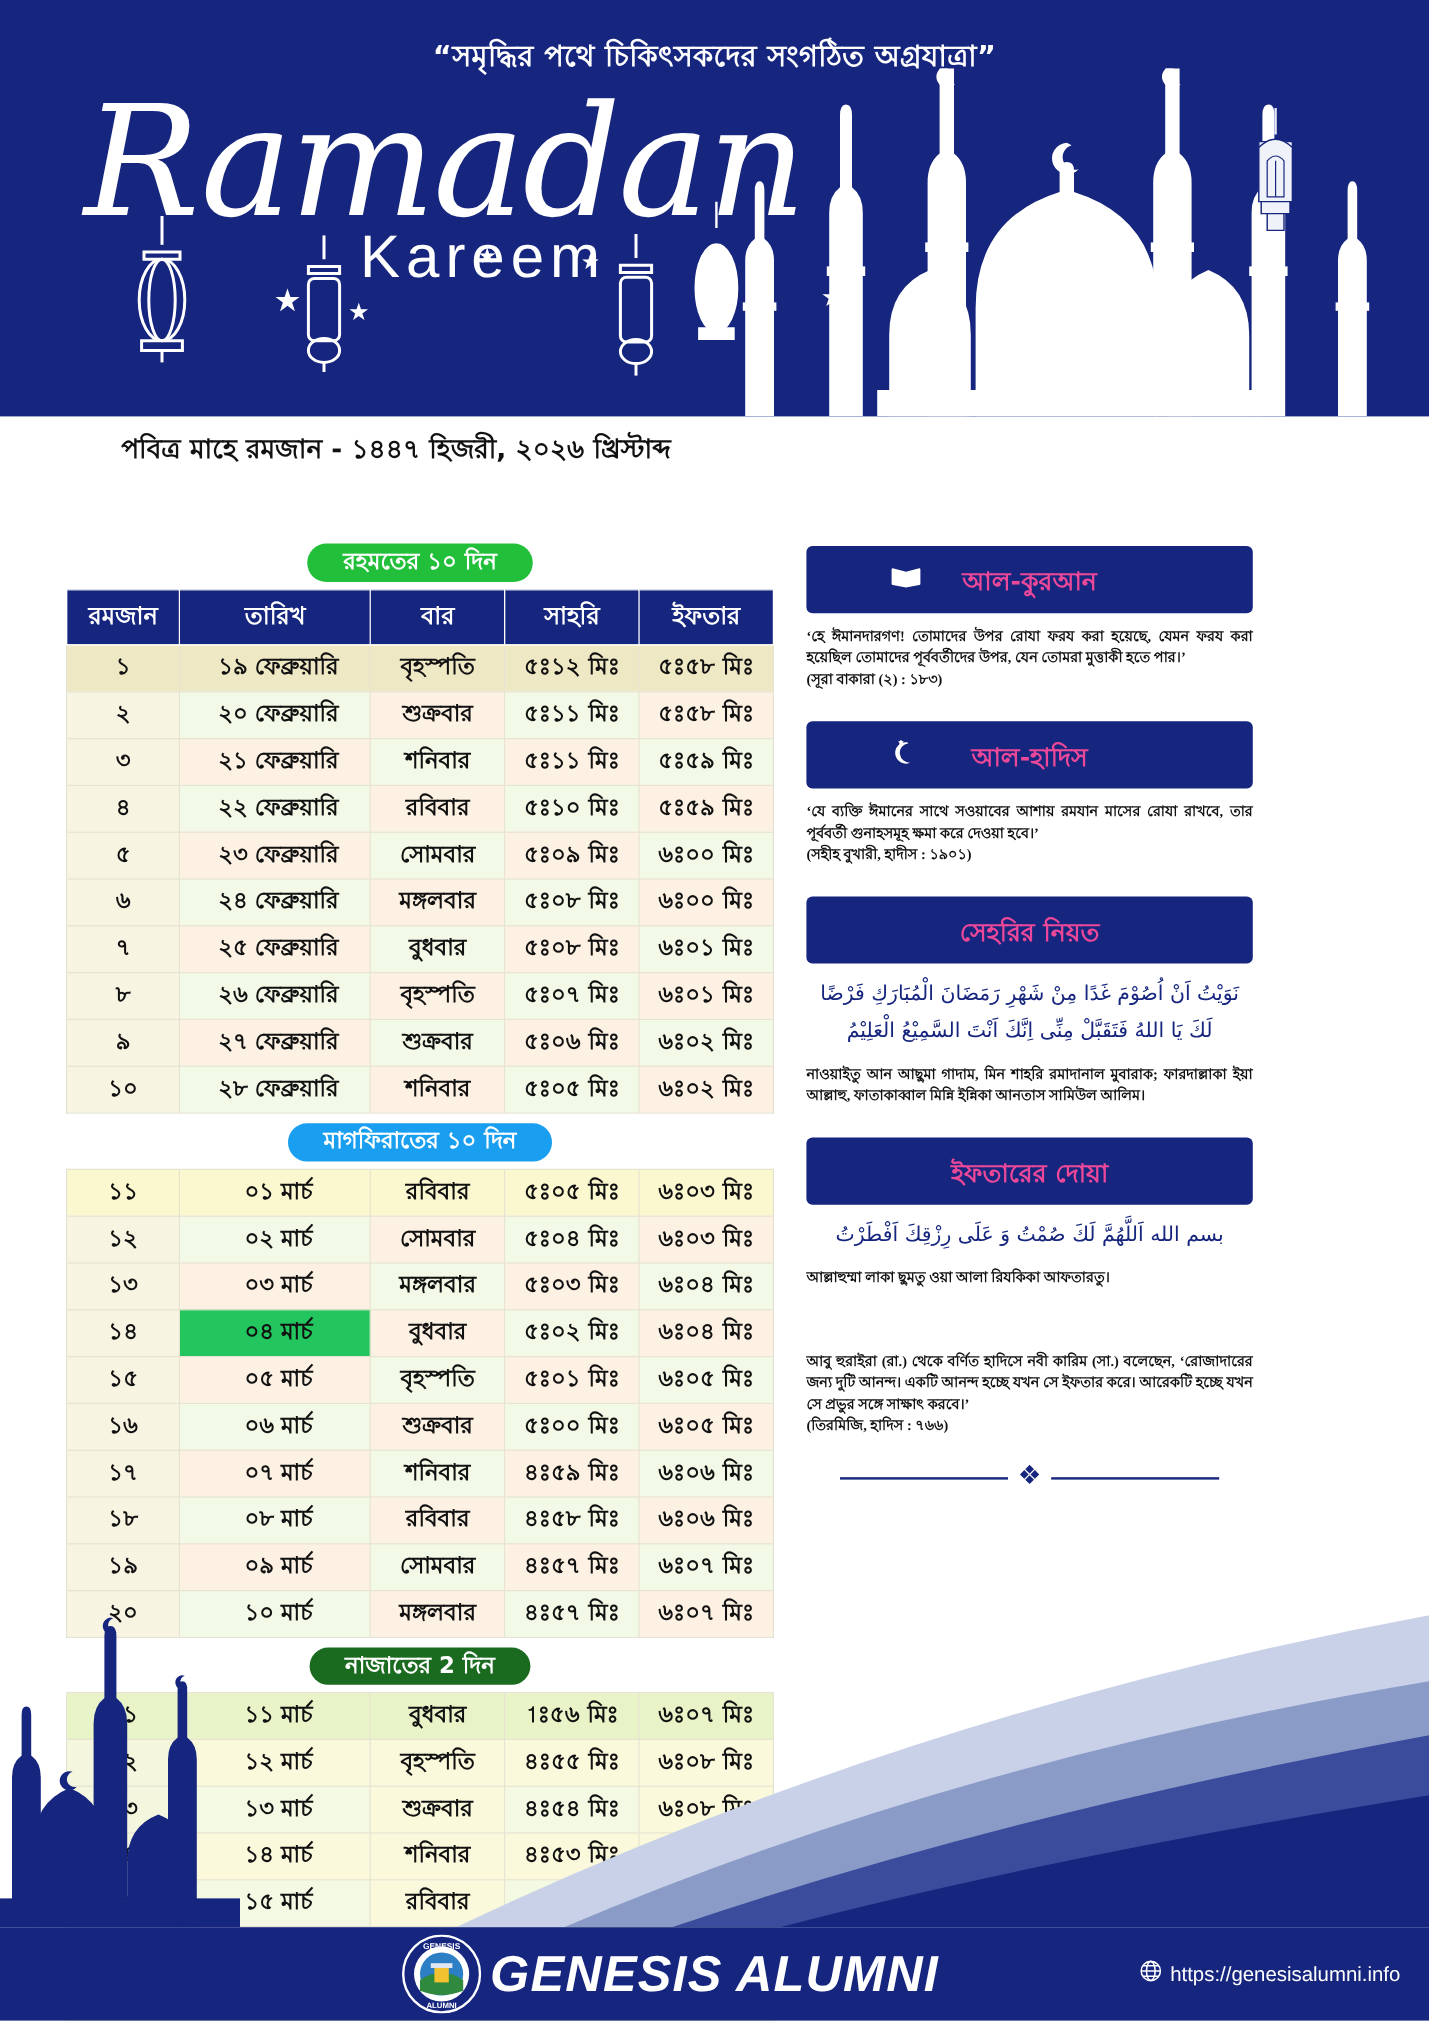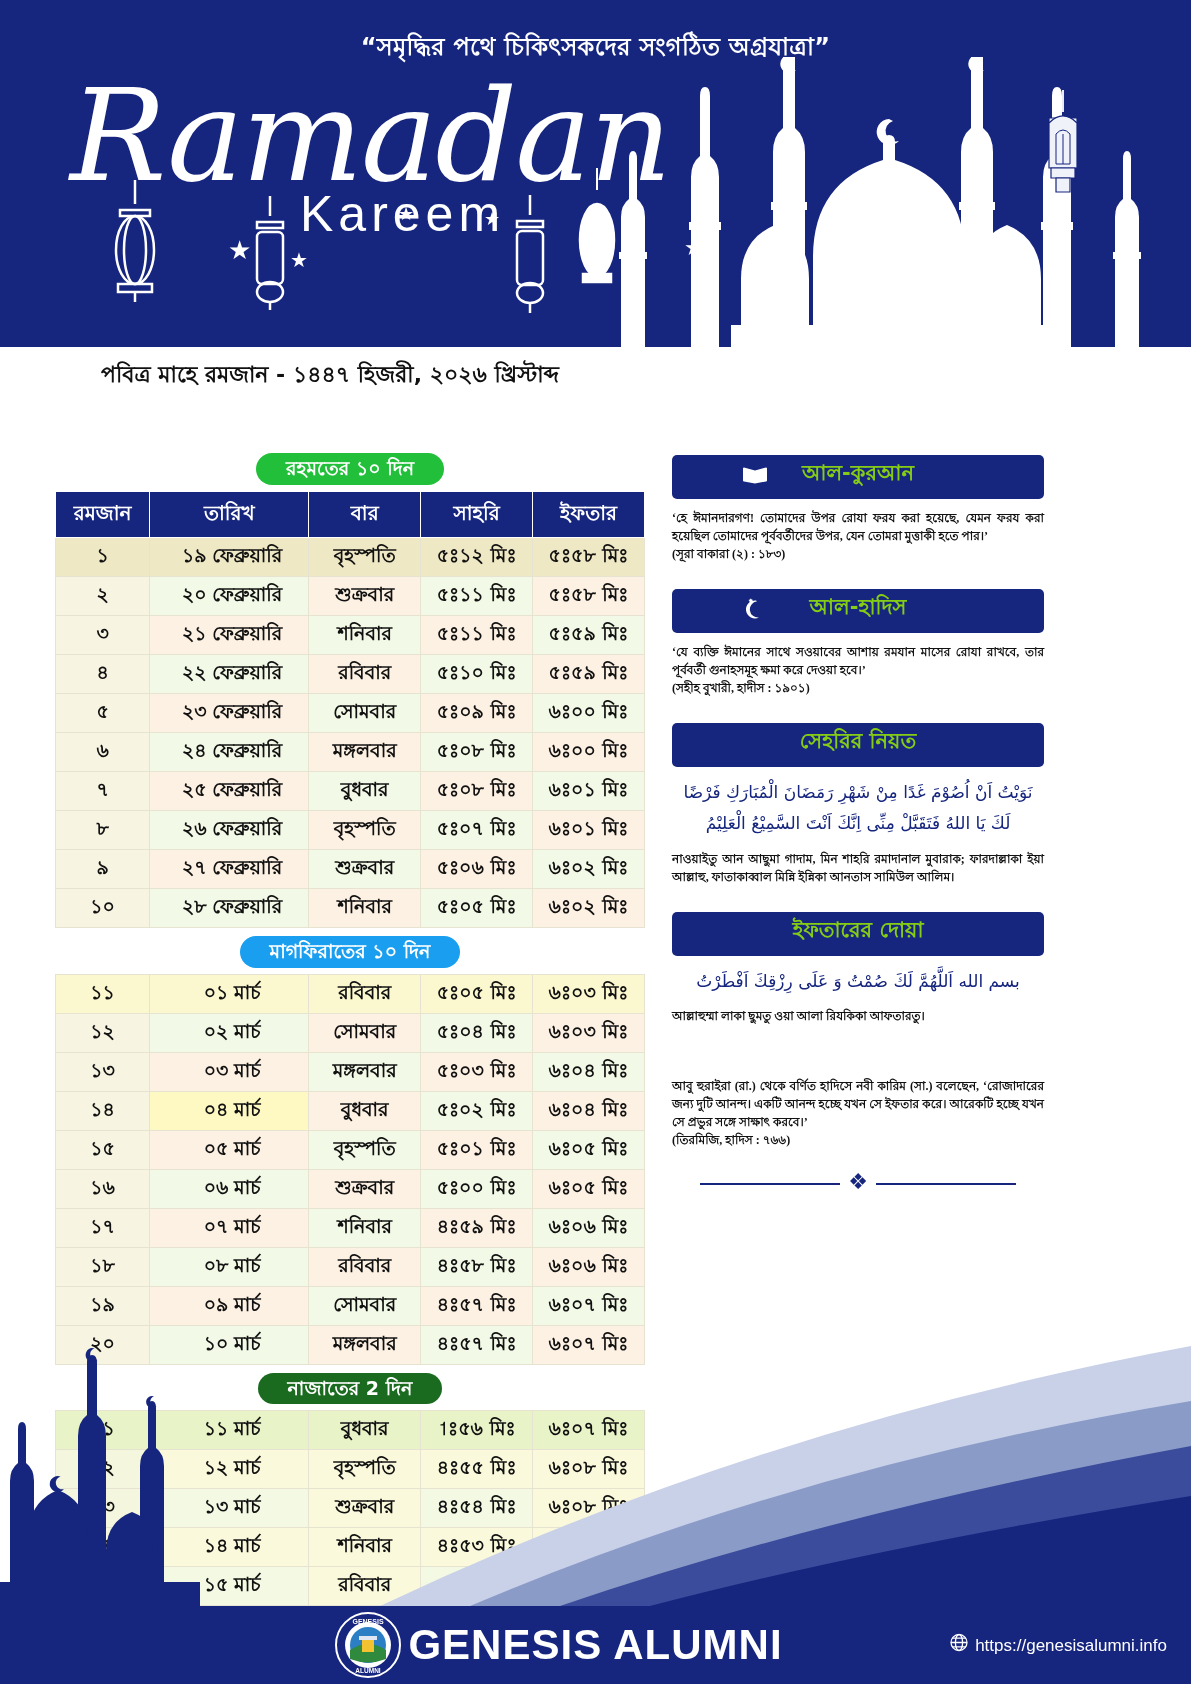--- a/index.html
+++ b/index.html
@@ -71,23 +71,23 @@
   .col-ram   { width: 16%; }
   .col-date  { width: 27%; }
   .col-day   { width: 19%; }
   .col-sehri { width: 19%; }
   .col-iftar { width: 19%; }
   .date-num { display: inline-block; width: 36px; }
 
   
   .right-col { position: absolute; top: 455px; left: 672px; width: 372px; }
   .sec-head {
-    background: #16257e; color: #84cc16; border-radius: 5px;
+    background: #16257e; color: #ec4899; border-radius: 5px;
     text-align: center; font-size: 21px; font-weight: 700;
-    font-family: "DejaVu Sans", sans-serif; padding: 2px 0 7px;
+    font-family: "DejaVu Sans", sans-serif; padding: 14px 0 7px;
     position: relative; margin-bottom: 10px;
   }
   .sec-head .hicon {
     position: absolute; left: 70px; top: 50%; transform: translateY(-50%);
     font-size: 20px; line-height: 1;
   }
   .sec-body {
     font-family: Liberation Serif, serif; font-size: 12px;
     line-height: 1.5; color: #111; text-align: justify; font-weight: 600;
   }
@@ -105,20 +105,21 @@
 
   
   .footer {
     position: absolute; left: 0; bottom: 0; width: 1191px; height: 78px;
     background: #16257e; display: flex; align-items: center;
   }
   .footer-brand {
     position: absolute; left: 0; width: 1191px; text-align: center;
     color: #fff; font-size: 42px; font-weight: 700; letter-spacing: 1px;
     font-family: "Liberation Sans", sans-serif;
+    font-style: italic;
   }
   .footer-logo { position: absolute; left: 335px; top: 6px; }
   .footer-url {
     position: absolute; right: 24px; top: 50%; transform: translateY(-50%);
     color: #fff; font-size: 17px; display: flex; align-items: center; gap: 7px;
     font-family: "Liberation Sans", sans-serif;
   }
 </style>
 </head>
 <body>
@@ -331,21 +332,21 @@
         </tr>
         <tr>
           <td style="background: rgb(247, 244, 226);">১৩</td>
           <td class="c-date" style="background: rgb(253, 241, 227);"><span class="date-num">০৩</span><span>মার্চ</span></td>
           <td style="background: rgb(242, 249, 230);">মঙ্গলবার</td>
           <td style="background: rgb(253, 241, 227);">৫ঃ০৩ মিঃ</td>
           <td style="background: rgb(242, 249, 230);">৬ঃ০৪ মিঃ</td>
         </tr>
         <tr>
           <td style="background: rgb(247, 244, 226);">১৪</td>
-          <td class="c-date" style="background: #fef9c3; font-family: Liberation Serif, serif;"><span class="date-num">০৪</span><span>মার্চ</span></td>
+          <td class="c-date" style="background: #22c55e; font-family: Liberation Serif, serif;"><span class="date-num">০৪</span><span>মার্চ</span></td>
           <td style="background: rgb(253, 241, 227);">বুধবার</td>
           <td style="background: rgb(242, 249, 230);">৫ঃ০২ মিঃ</td>
           <td style="background: rgb(253, 241, 227);">৬ঃ০৪ মিঃ</td>
         </tr>
         <tr>
           <td style="background: rgb(247, 244, 226);">১৫</td>
           <td class="c-date" style="background: rgb(253, 241, 227); margin-top: 32px;"><span class="date-num">০৫</span><span>মার্চ</span></td>
           <td style="background: rgb(242, 249, 230);">বৃহস্পতি</td>
           <td style="background: rgb(253, 241, 227);">৫ঃ০১ মিঃ</td>
           <td style="background: rgb(242, 249, 230);">৬ঃ০৫ মিঃ</td>

